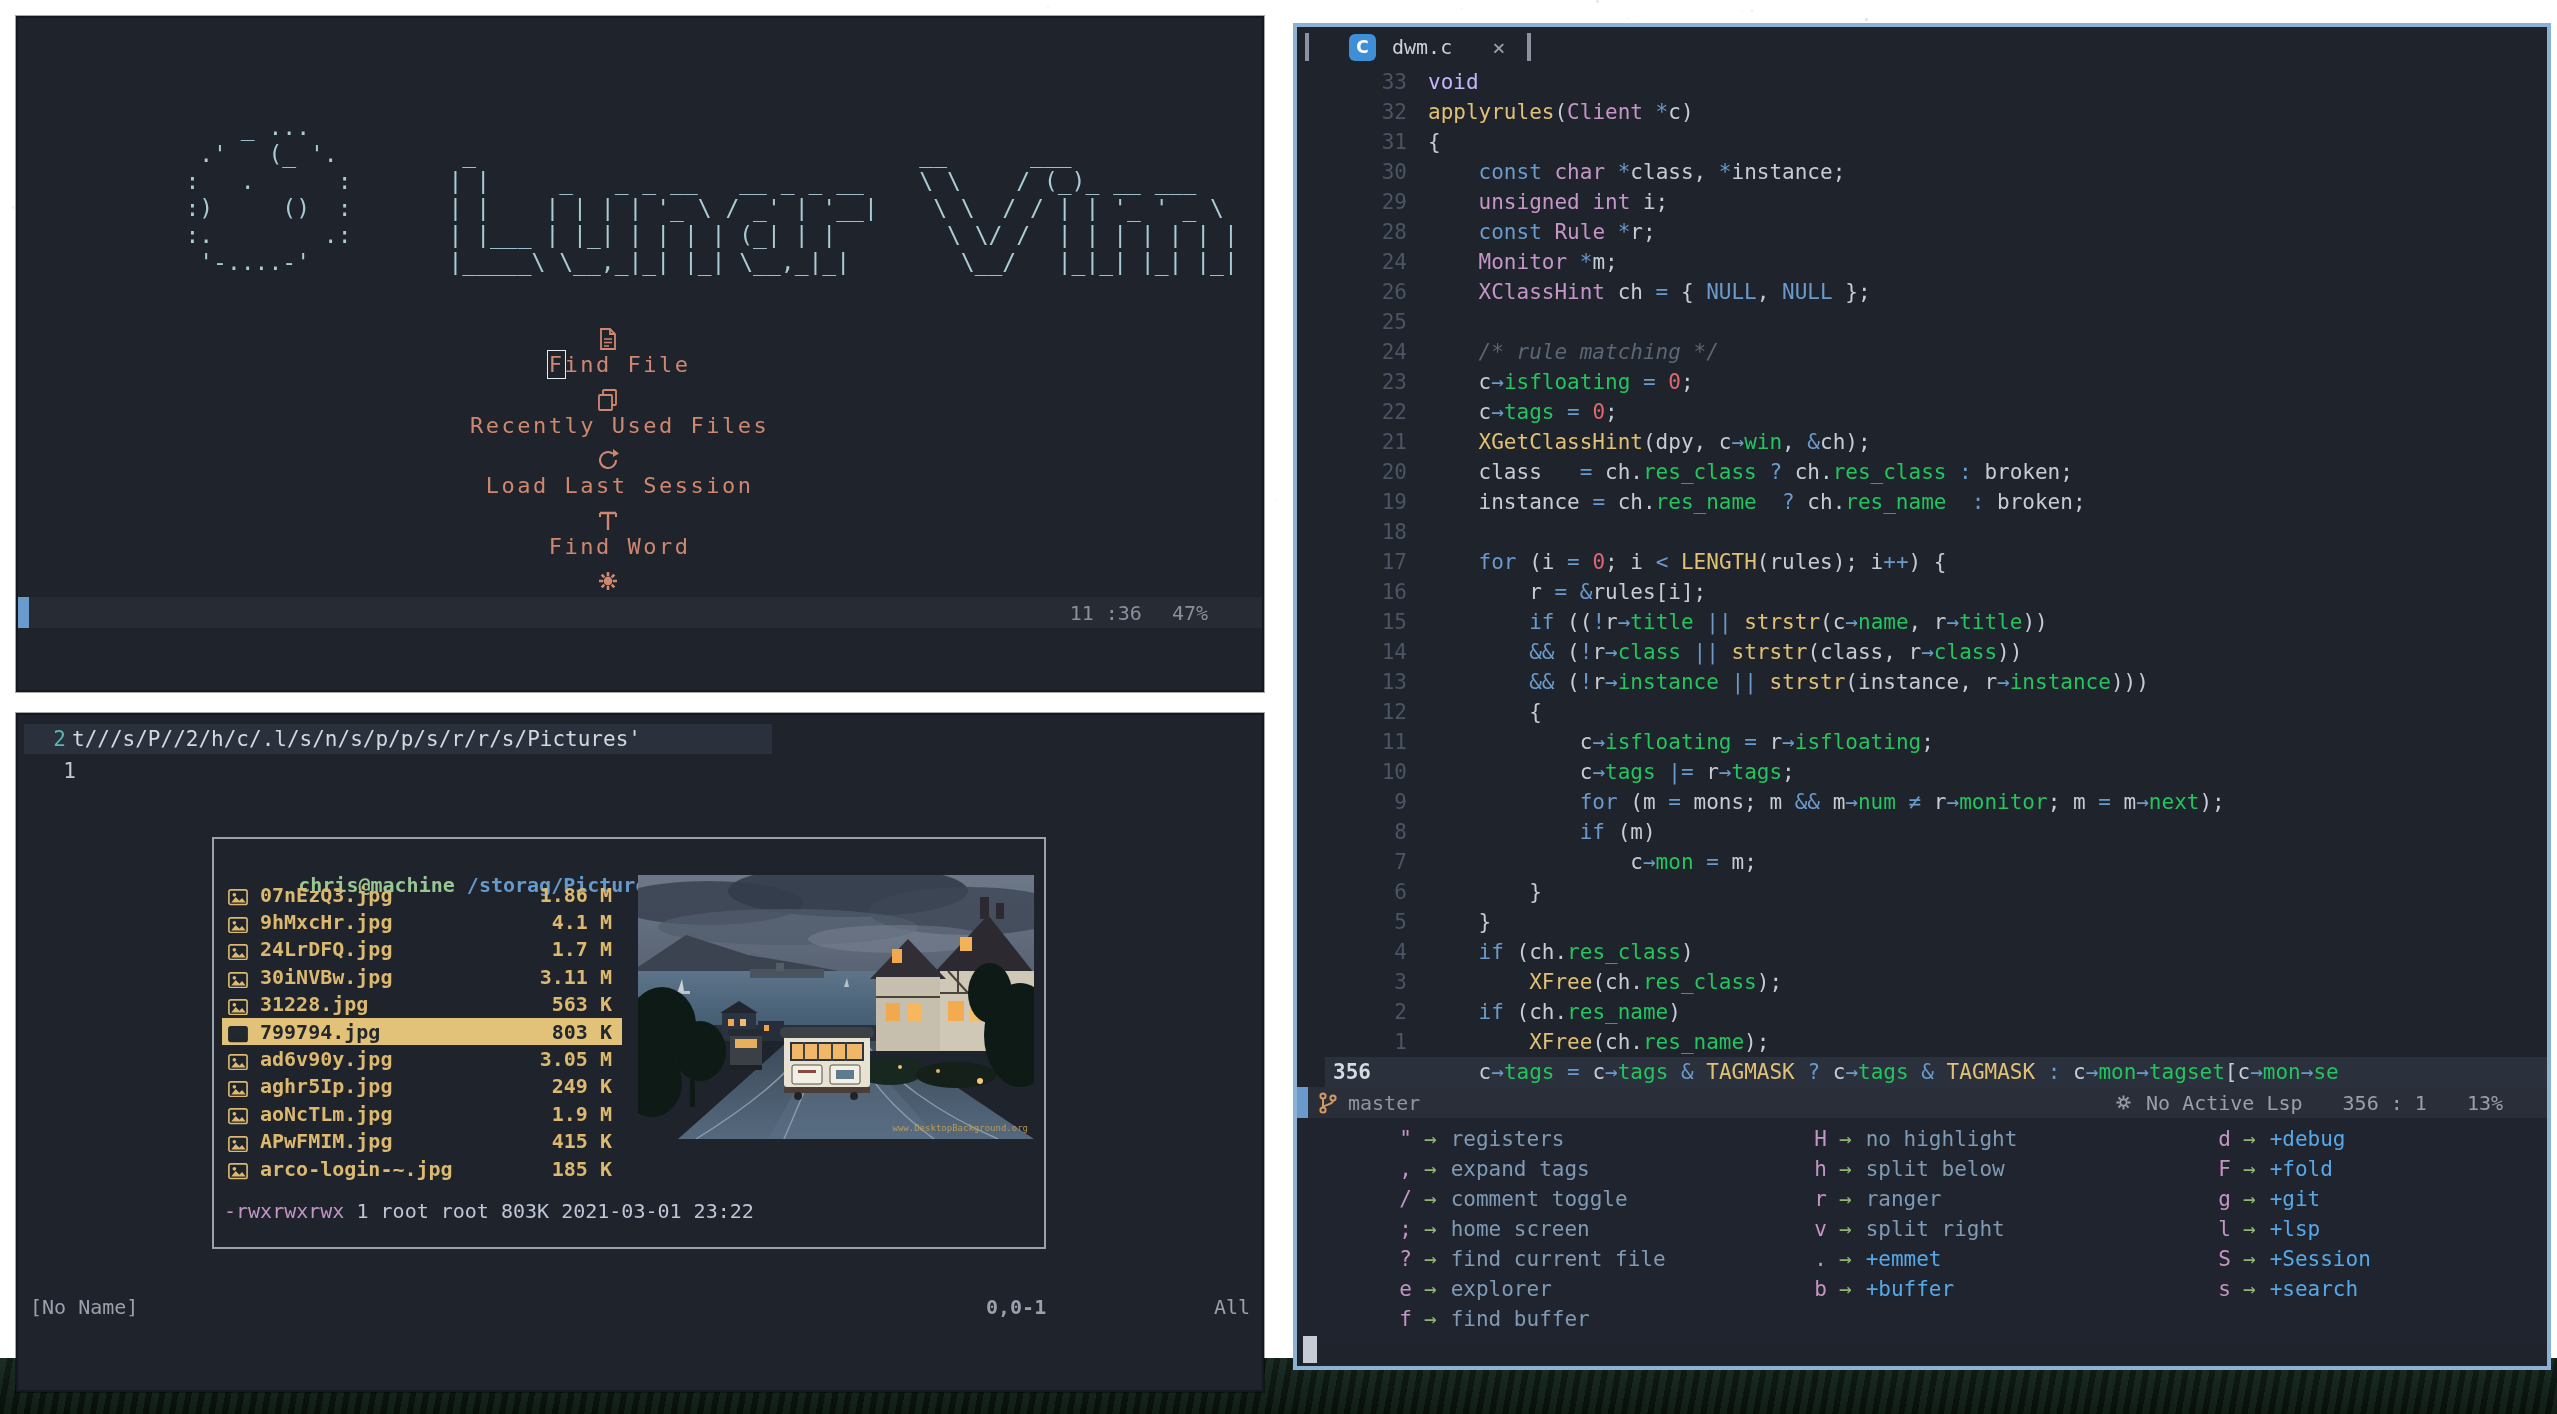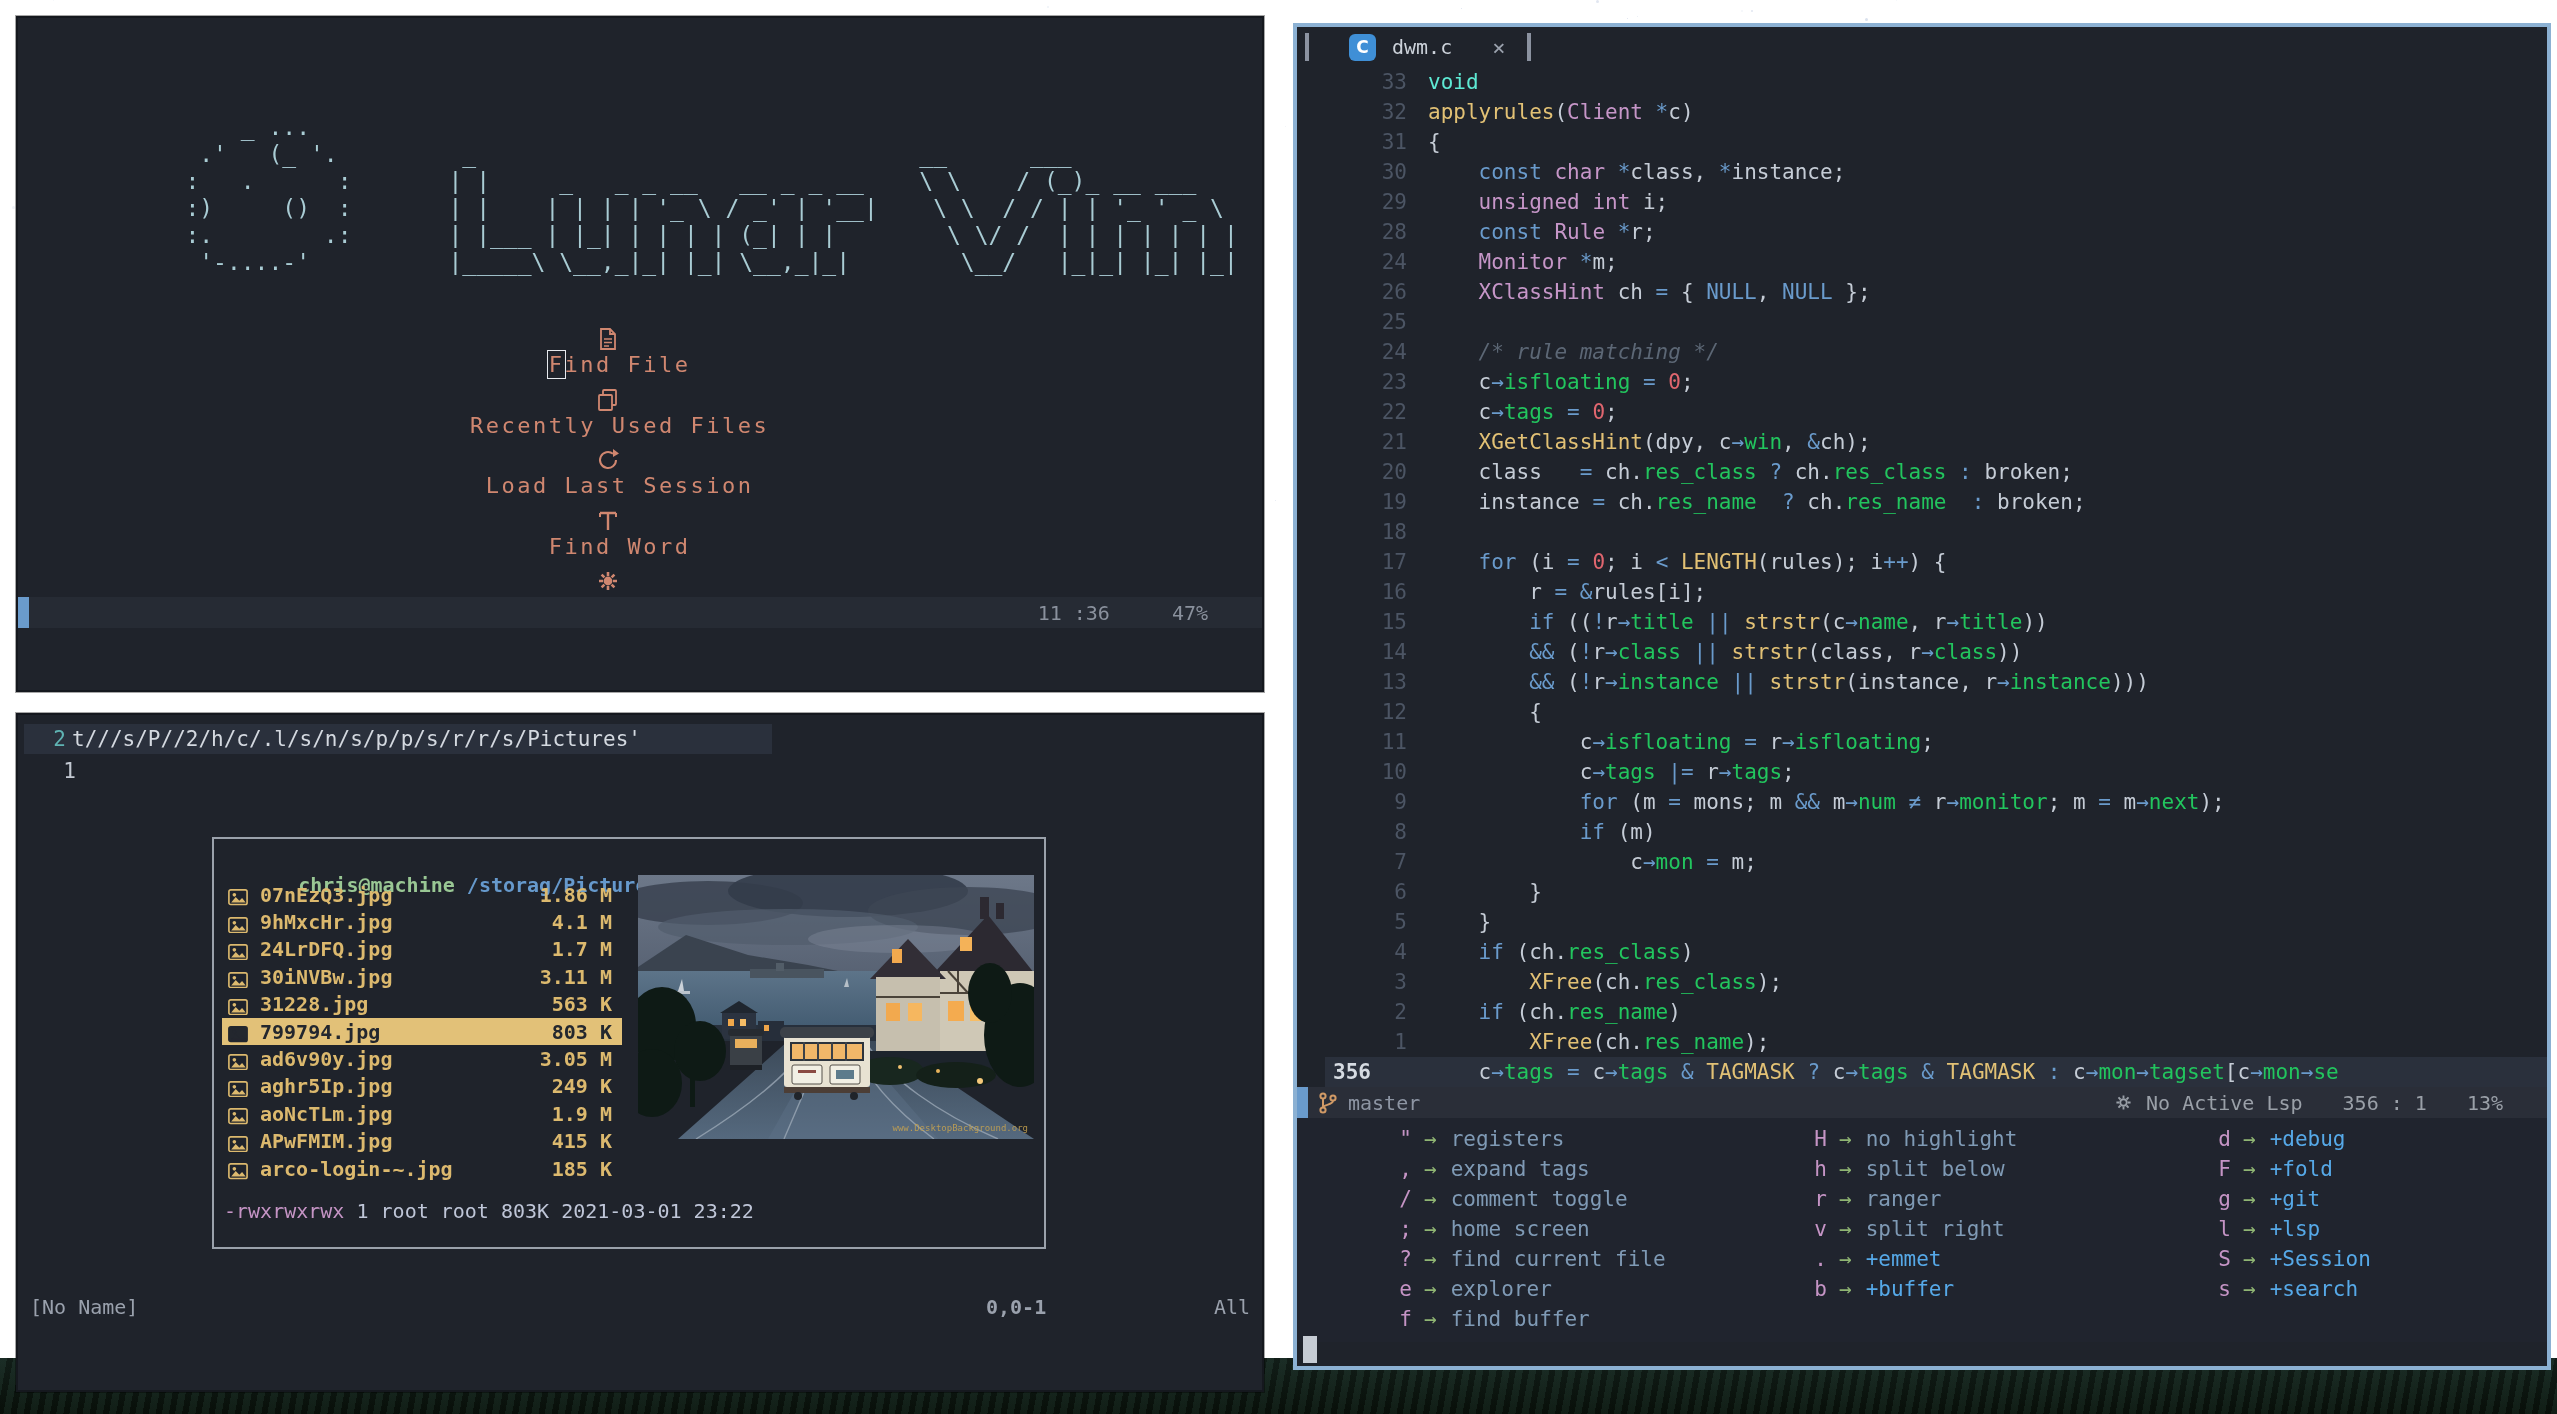--- a/index.html
+++ b/index.html
@@ -30,21 +30,21 @@
     font-size:23px; line-height:27px; white-space:pre; }
   .menu { position:absolute; left:452px; top:308px; }
   .menu-item { height:60.5px; display:flex; align-items:center; color:#d08770; cursor:pointer;flex-direction:column; }
   .mi-icon { width:26px; height:26px; margin-right:24px; display:inline-flex; align-items:center; justify-content:center; }
   .mi-icon svg { width:24px; height:24px; }
   .mi-label { font-size:22px; letter-spacing:2.5px; white-space:pre; }
   .cbox { outline:1px solid #e6e9ee; outline-offset:1px; }
   .dash-status { position:absolute; left:0px; top:579px; right:0px; height:31px;
     background:#262b34; display:flex; align-items:center; }
   .mode-bar { width:11px; height:100%; background:#6a9bcc; }
-  .dash-status .right { margin-left:auto; color:#8a919d; font-size:20px; padding-right:54px; display:flex; gap:62px; }
+  .dash-status .right { margin-left:auto; color:#8a919d; font-size:20px; padding-right:54px; display:flex; gap:30px; }
 
   
   .topline-band { position:absolute; left:6px; top:9px; width:748px; height:30px; background:#2a303c; }
   .gut { position:absolute; width:44px; text-align:right; font-size:21px; }
   .topline-txt { position:absolute; left:54px; top:12px; font-size:21px; color:#d4d9e0; white-space:pre; }
   .float-win { position:absolute; left:194px; top:122px; width:834px; height:412px;
     background:#1f232b; border:2px solid #9aa1ab; }
   .fw-header { position:absolute; left:12px; top:10px; font-size:20px; font-weight:bold; white-space:pre; }
   .fw-user { color:#99c794; } .fw-path { color:#6699cc; } .fw-file { color:#d8dde4; }
   .fw-list { position:absolute; left:8px; top:42px; width:400px; }
@@ -70,21 +70,21 @@
     font-size:17px; font-weight:bold; display:flex; align-items:center; justify-content:center;
     font-family:"DejaVu Sans", sans-serif; }
   .tab-title { color:#ccd2da; font-size:20px; }
   .tab-close { color:#9aa1ad; font-size:22px; margin-left:24px; cursor:pointer; }
   .code { position:absolute; left:0; right:0; top:40px;padding-left:28px; }
   .cl-row { height:30px; display:flex; align-items:center; font-size:21px; white-space:pre; cursor:text; }
   .cl-row .ln { width:82px; text-align:right; color:#4c5564; flex:none; }
   .cl-row .lc { padding-left:21px; }
   .cl-row.cur { background:#2a303c; }
   .cl-row.cur .ln { text-align:left; padding-left:8px; color:#d6dbe2; font-weight:bold; }
-  .tk-tx { color:#c5ccd6; } .tk-kw { color:#5eead4;margin-top:40px; } .tk-ty { color:#c696c8; }
+  .tk-tx { color:#c5ccd6; } .tk-kw { color:#c4b5fd;margin-top:40px; } .tk-ty { color:#c696c8; }
   .tk-kwb { color:#6a9bcc; } .tk-op { color:#6a9bcc; } .tk-fn { color:#e2c175; }
   .tk-mem { color:#22c55e; } .tk-num { color:#e0666f; }
   .tk-cm { color:#5c6775; font-style:italic; }
   .ed-status { position:absolute; left:0; right:0; top:1060px; height:31px;
     background:#2a2e38; display:flex; align-items:center; font-size:20px; color:#8d95a3; }
   .ed-status .branch { display:flex; align-items:center; gap:10px; margin-left:10px; }
   .ed-status .right { margin-left:auto; display:flex; align-items:center; gap:14px; padding-right:44px; color:#9aa0a8; }
   .ed-status .right .grp { margin-left:26px; white-space:pre; }
   .whichkey { position:absolute; left:0; right:0; top:1091px; height:224px; background:#20242e; }
   .wk-col { position:absolute; top:6px; }

